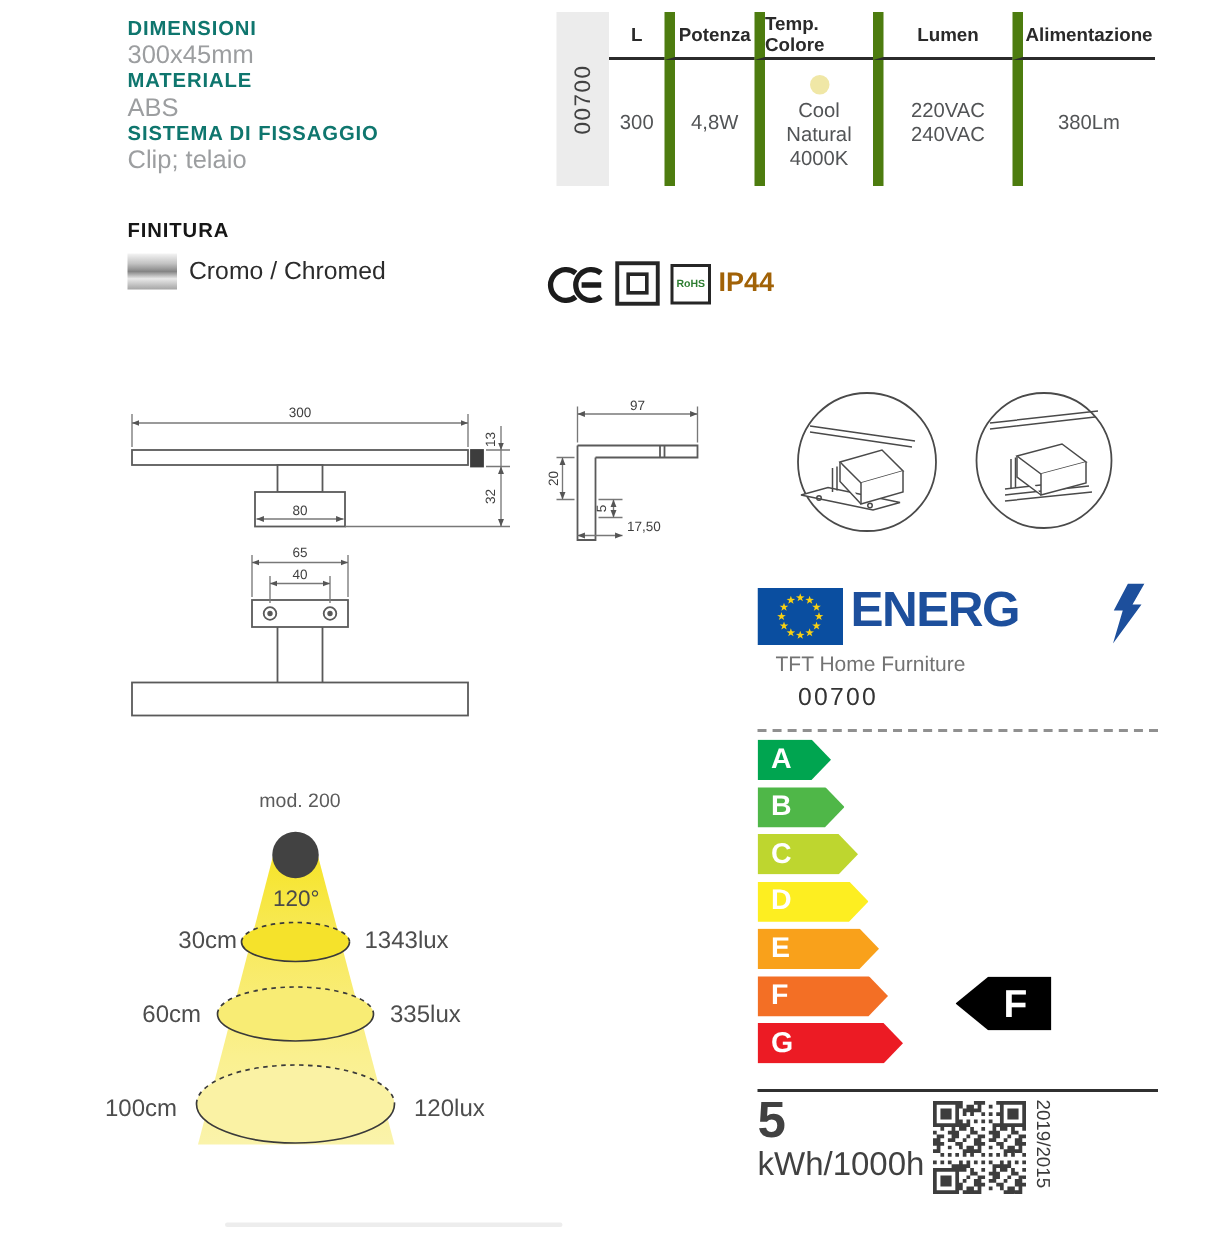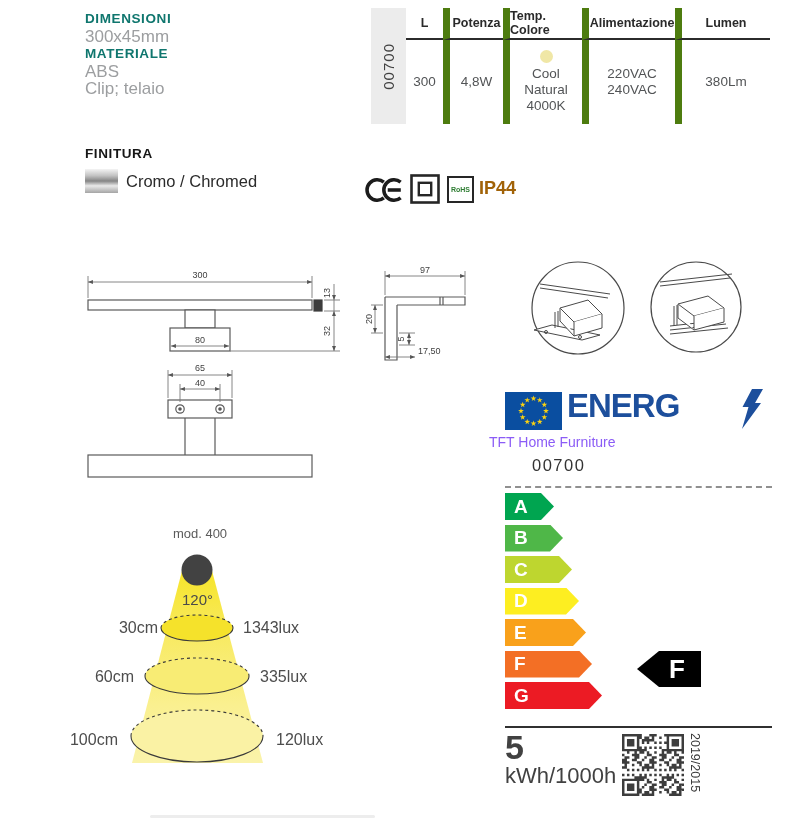--- a/index.html
+++ b/index.html
@@ -31,21 +31,21 @@
   
   .dim{font-size:9px;fill:#3f3f3f;font-family:"Liberation Sans",sans-serif;}
 
   
   .cone-label{position:absolute;font-size:16px;color:#4d4d4d;}
   .cone-model{position:absolute;font-size:13px;color:#5b5b5b;text-align:center;}
   .cone-angle{position:absolute;font-size:15px;color:#4a4a4a;text-align:center;}
 
   
   .energy-title{left:567px;top:387px;font-size:33px;font-weight:bold;color:#1d4f9c;letter-spacing:-1px;}
-  .energy-brand{left:489px;top:434px;font-size:14px;color:#8b5cf6;}
+  .energy-brand{left:517px;top:434px;font-size:14px;color:#737373;}
   .energy-model{left:532px;top:456px;font-size:16.5px;color:#333;letter-spacing:1.5px;}
   .dashed-sep{left:505px;top:486px;width:267px;border-top:2px dashed #909090;height:0;}
   .solid-sep{left:505px;top:726px;width:267px;border-top:2px solid #303030;height:0;}
   .class-arrows{left:505px;top:493px;width:160px;}
   .class-arrow{height:27px;margin-bottom:4.5px;display:flex;align-items:center;padding-left:9px;box-sizing:border-box;
     clip-path:polygon(0 0,calc(100% - 13px) 0,100% 50%,calc(100% - 13px) 100%,0 100%);}
   .class-arrow span{color:#fff;font-weight:bold;font-size:19px;}
   .rating-arrow{left:637px;top:651px;width:64px;height:36px;background:#000;display:flex;align-items:center;justify-content:center;
     padding-left:16px;box-sizing:border-box;clip-path:polygon(0 50%,22px 0,100% 0,100% 100%,22px 100%);}
   .rating-arrow span{color:#fff;font-weight:bold;font-size:26px;}
@@ -58,37 +58,38 @@
 </head>
 <body>
 
 <div id="canvas">
 
   <div class="abs" style="left:85px;top:10px;width:280px;">
     <div class="spec-label">DIMENSIONI</div>
     <div class="spec-value">300x45mm</div>
     <div class="spec-label">MATERIALE</div>
     <div class="spec-value">ABS</div>
+    <div class="spec-label">SISTEMA DI FISSAGGIO</div>
     <div class="spec-value">Clip; telaio</div>
   </div>
 
   <div class="abs finitura-label" style="left:85px;top:146px;">FINITURA</div>
   <div class="abs chrome-swatch" style="left:85px;top:169px;"></div>
   <div class="abs finitura-value" style="left:126px;top:172px;">Cromo / Chromed</div>
 
   <div class="abs code-block">
     <span>00700</span>
   </div>
 
   <div class="abs spec-table">
     <div class="hc">L</div>
     <div class="hc vline">Potenza</div>
     <div class="hc vline">Temp. Colore</div>
+    <div class="hc vline">Lumen</div>
     <div class="hc vline">Alimentazione</div>
-    <div class="hc vline">Lumen</div>
     <div class="bc">300</div>
     <div class="bc vline">4,8W</div>
     <div class="bc vline">
       <div class="temp-dot" style="background: rgb(240, 231, 166);"></div>
       <span>Cool</span>
       <span>Natural</span>
       <span>4000K</span>
     </div>
     <div class="bc vline">
       <span>220VAC</span>
@@ -219,21 +220,21 @@
         <path d="M140,24 L212,16 M140,28 L210,20"></path>
         <path d="M150,68 L204,62 M150,72 L206,66 M150,76 L208,70"></path>
         <path d="M154,48 L154,68 M157,47 L157,67"></path>
         <path d="M158,46 L188,38 L204,50 L174,58 Z" fill="#fff"></path>
         <path d="M174,58 L174,72 L204,64 L204,50" fill="#fff"></path>
         <path d="M158,46 L158,60 L174,72" fill="#fff"></path>
       </g>
     </g>
   </svg>
 
-  <div class="abs cone-model" style="left:155px;top:526px;width:90px;">mod. 400</div>
+  <div class="abs cone-model" style="left:155px;top:526px;width:90px;">mod. 200</div>
   <svg class="abs" style="left:60px;top:545px;" width="300" height="230" viewBox="0 0 300 230">
     <defs>
       <linearGradient id="coneG" x1="0" y1="0" x2="0" y2="1">
         <stop offset="0" stop-color="#f6e426"></stop>
         <stop offset="0.35" stop-color="#f8ea62"></stop>
         <stop offset="0.7" stop-color="#faf08f"></stop>
         <stop offset="1" stop-color="#faf3ab"></stop>
       </linearGradient>
     </defs>
     <polygon points="123,22 151,22 203,218 72,218" fill="url(#coneG)"></polygon>

